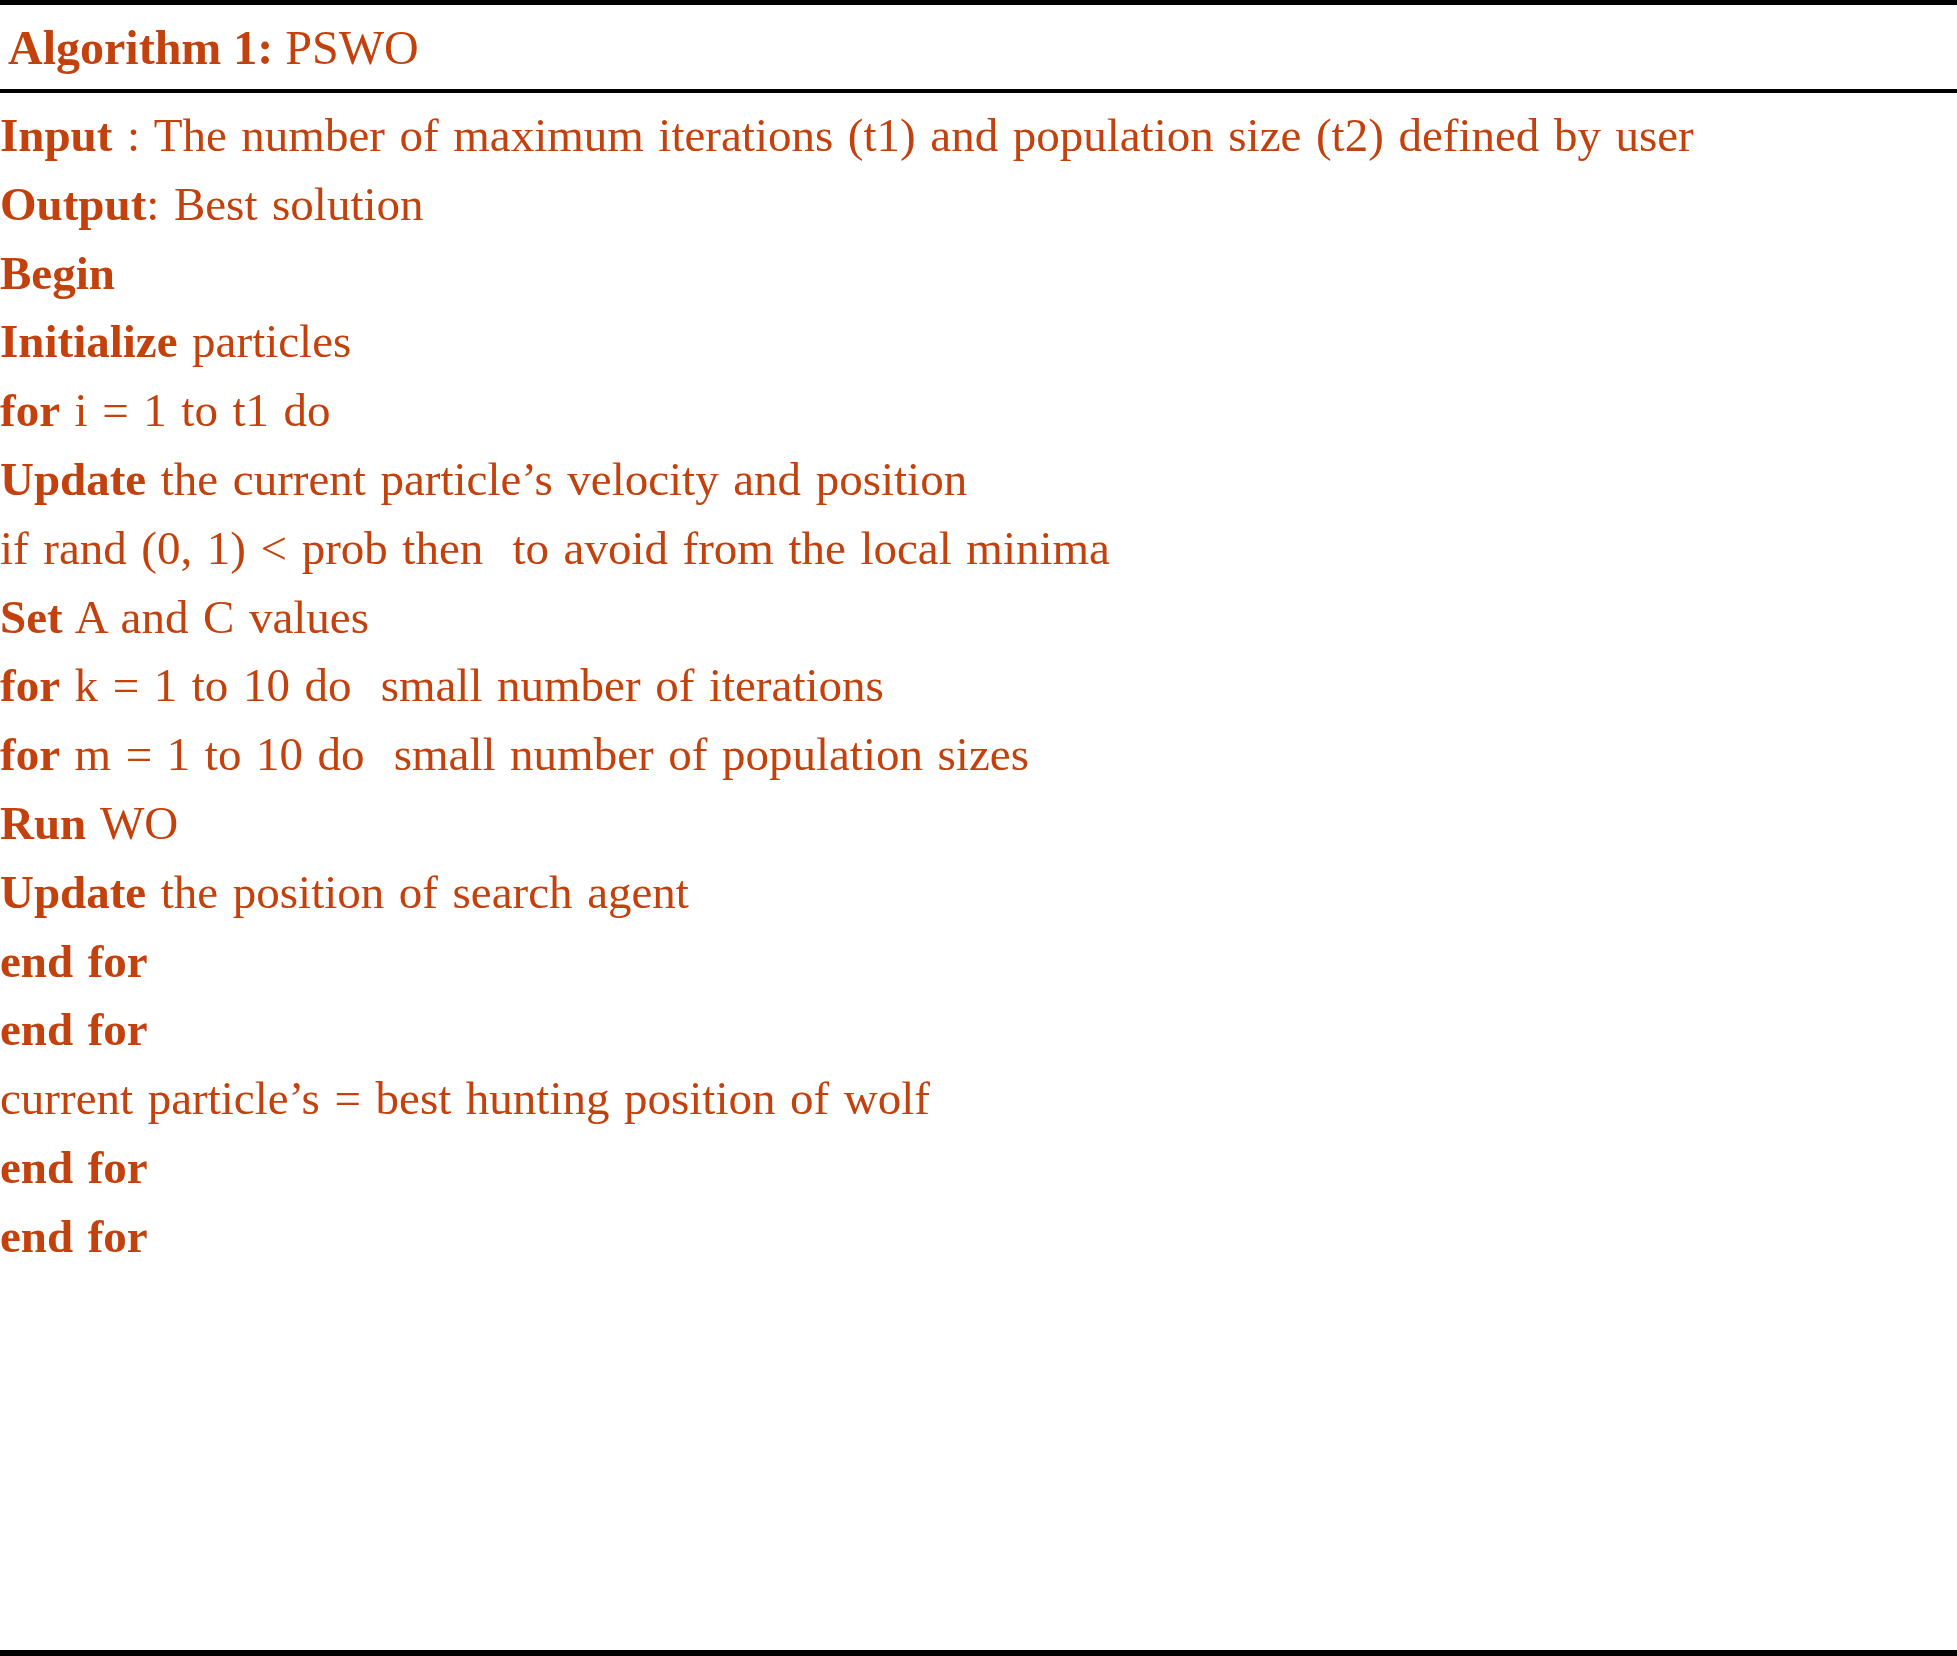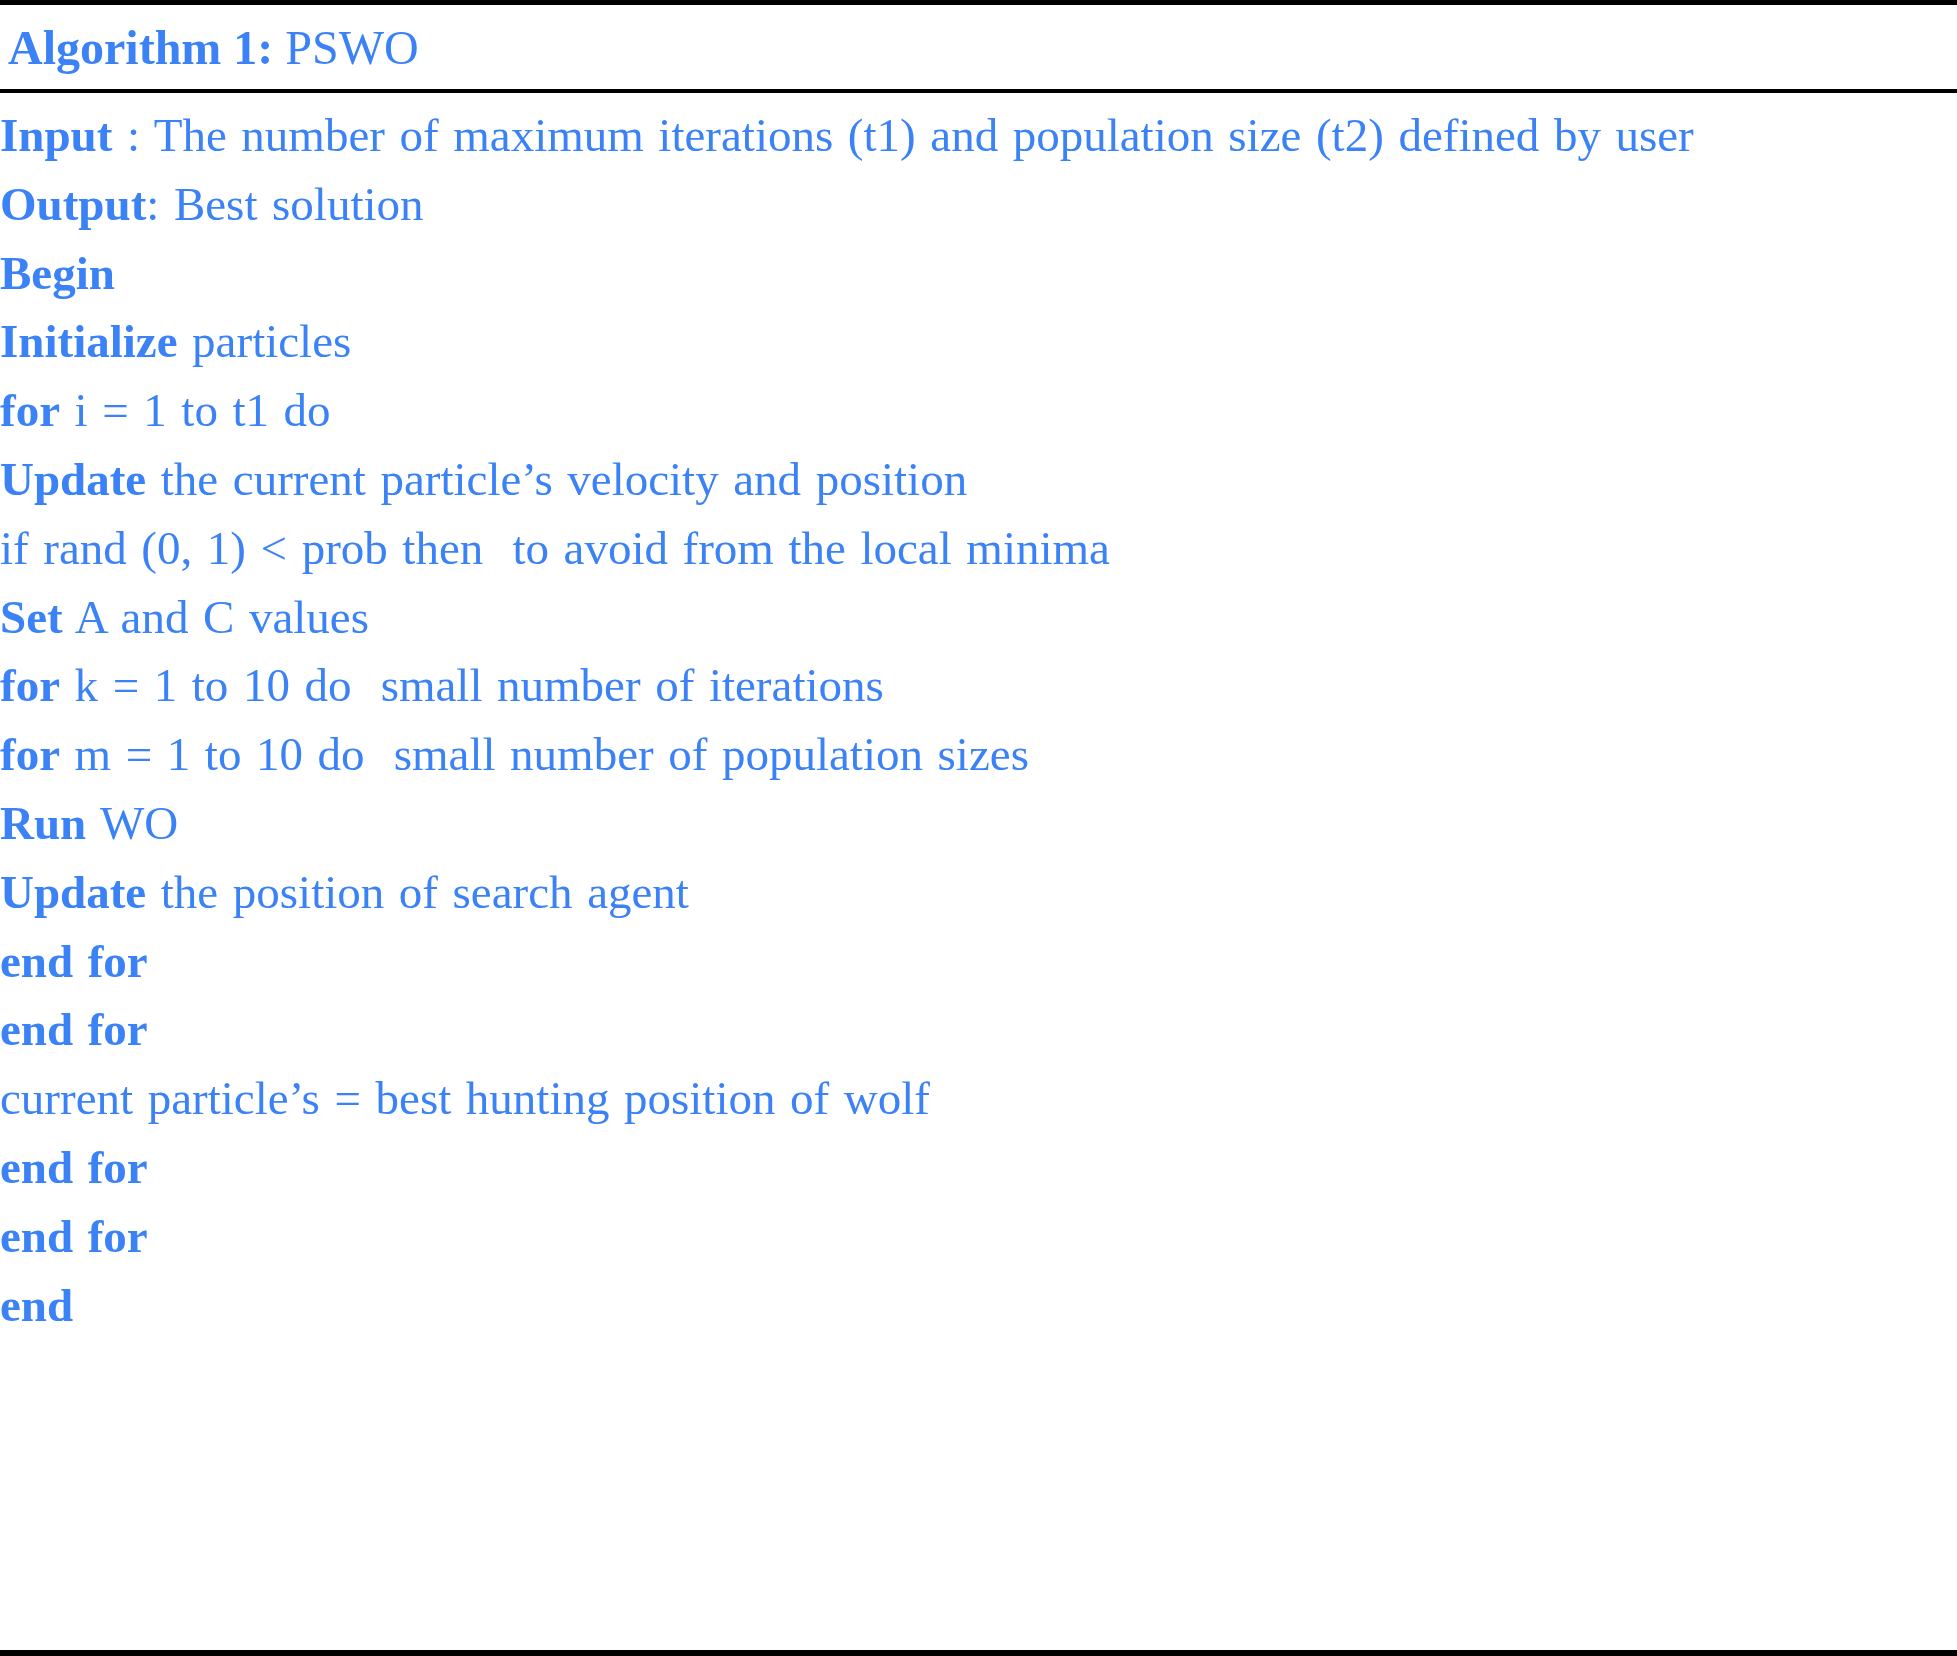--- a/index.html
+++ b/index.html
@@ -4,21 +4,21 @@
 <style>
   html, body {
     margin: 0;
     padding: 0;
     background: #ffffff;
   }
   .page {
     width: 1957px;
     height: 1656px;
     background: #ffffff;
-    color: #3b82f6;
+    color: #c2410c;
     font-family: "Liberation Serif", "DejaVu Serif", serif;
     display: flex;
     flex-direction: column;
     box-sizing: border-box;
     overflow: hidden;
   }
   .rule {
     background: #000000;
     width: 100%;
     flex: 0 0 auto;
@@ -74,17 +74,16 @@
       <div class="line"><span class="kw">Set</span><span class="txt"> A and C values</span></div>
       <div class="line"><span class="kw">for</span><span class="txt"> k = 1 to 10 do  small number of iterations</span></div>
       <div class="line"><span class="kw">for</span><span class="txt"> m = 1 to 10 do  small number of population sizes</span></div>
       <div class="line"><span class="kw">Run</span><span class="txt"> WO</span></div>
       <div class="line"><span class="kw">Update</span><span class="txt"> the position of search agent</span></div>
       <div class="line"><span class="kw">end for</span></div>
       <div class="line"><span class="kw">end for</span></div>
       <div class="line"><span class="txt">current particle’s = best hunting position of wolf</span></div>
       <div class="line"><span class="kw">end for</span></div>
       <div class="line"><span class="kw">end for</span></div>
-      <div class="line"><span class="kw">end</span></div>
     </div>
 
   <div class="rule bottom"></div>
 </div>
 
 </body></html>

